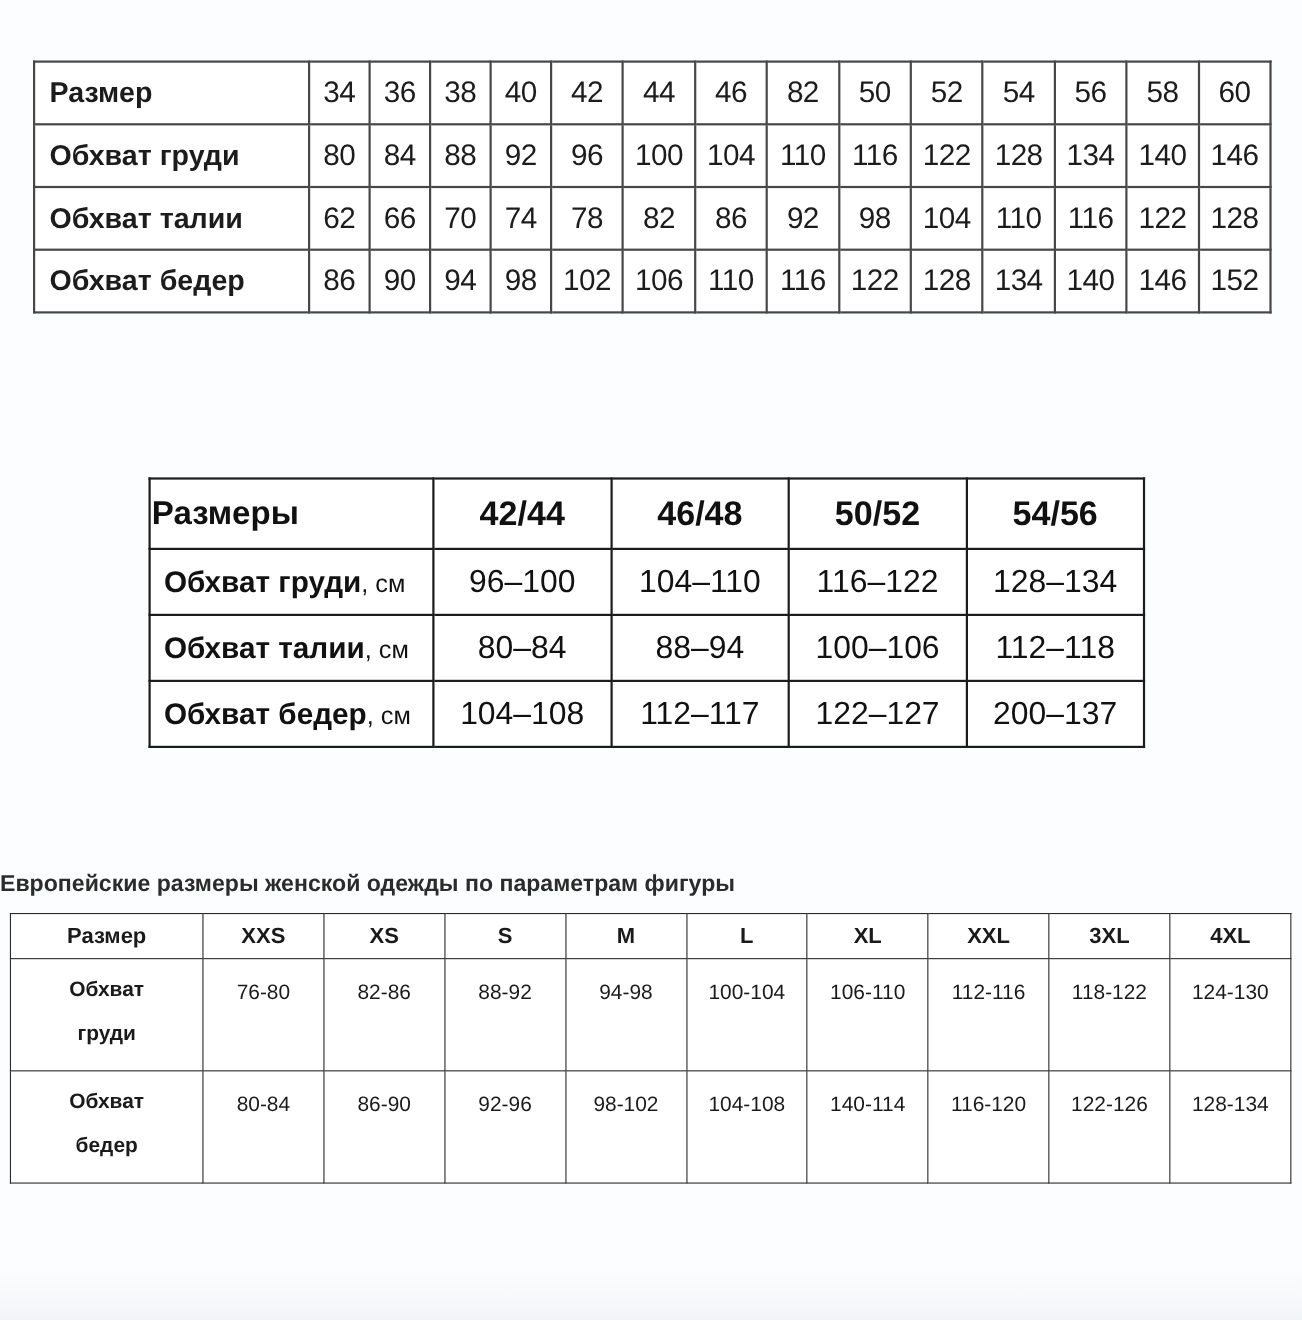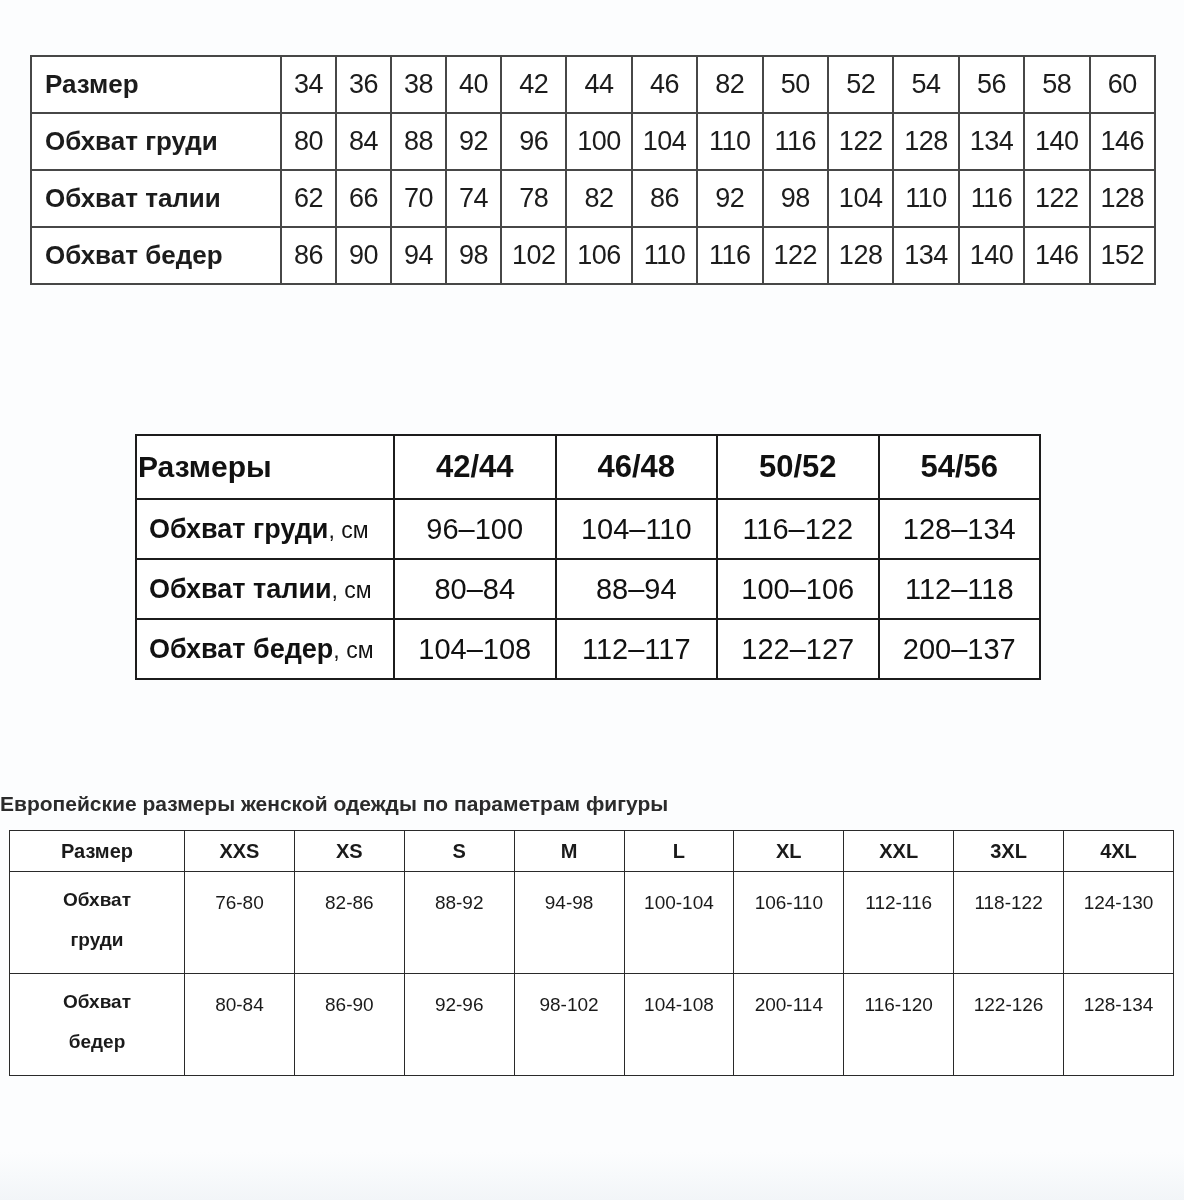--- a/index.html
+++ b/index.html
@@ -232,21 +232,21 @@
         <tr>
           <th class="rlabel">
             <div class="line">Обхват</div>
             <div class="line">бедер</div>
           </th>
           <td class="val">80-84</td>
           <td class="val">86-90</td>
           <td class="val">92-96</td>
           <td class="val">98-102</td>
           <td class="val">104-108</td>
-          <td class="val">200-114</td>
+          <td class="val">140-114</td>
           <td class="val">116-120</td>
           <td class="val">122-126</td>
           <td class="val">128-134</td>
         </tr>
       </tbody>
   </table>
 
 </div>
 
 </body></html>

